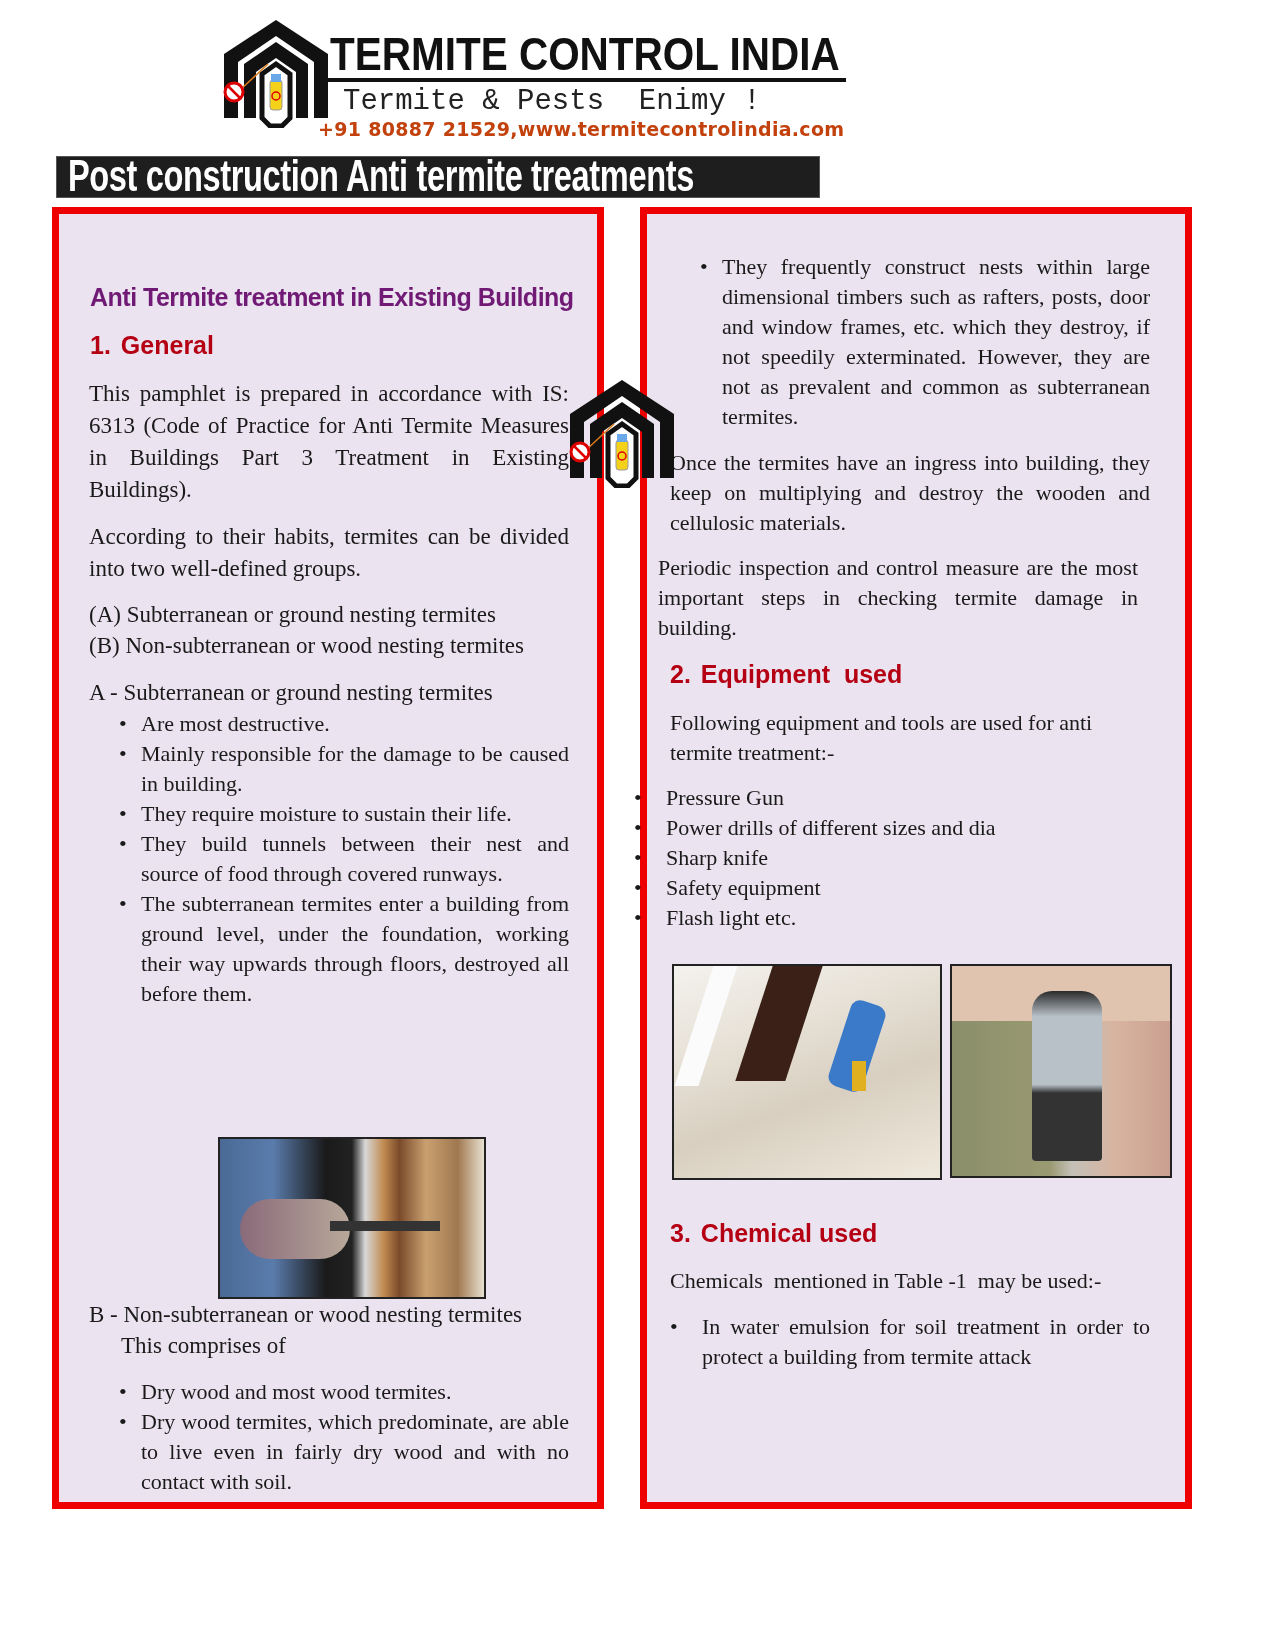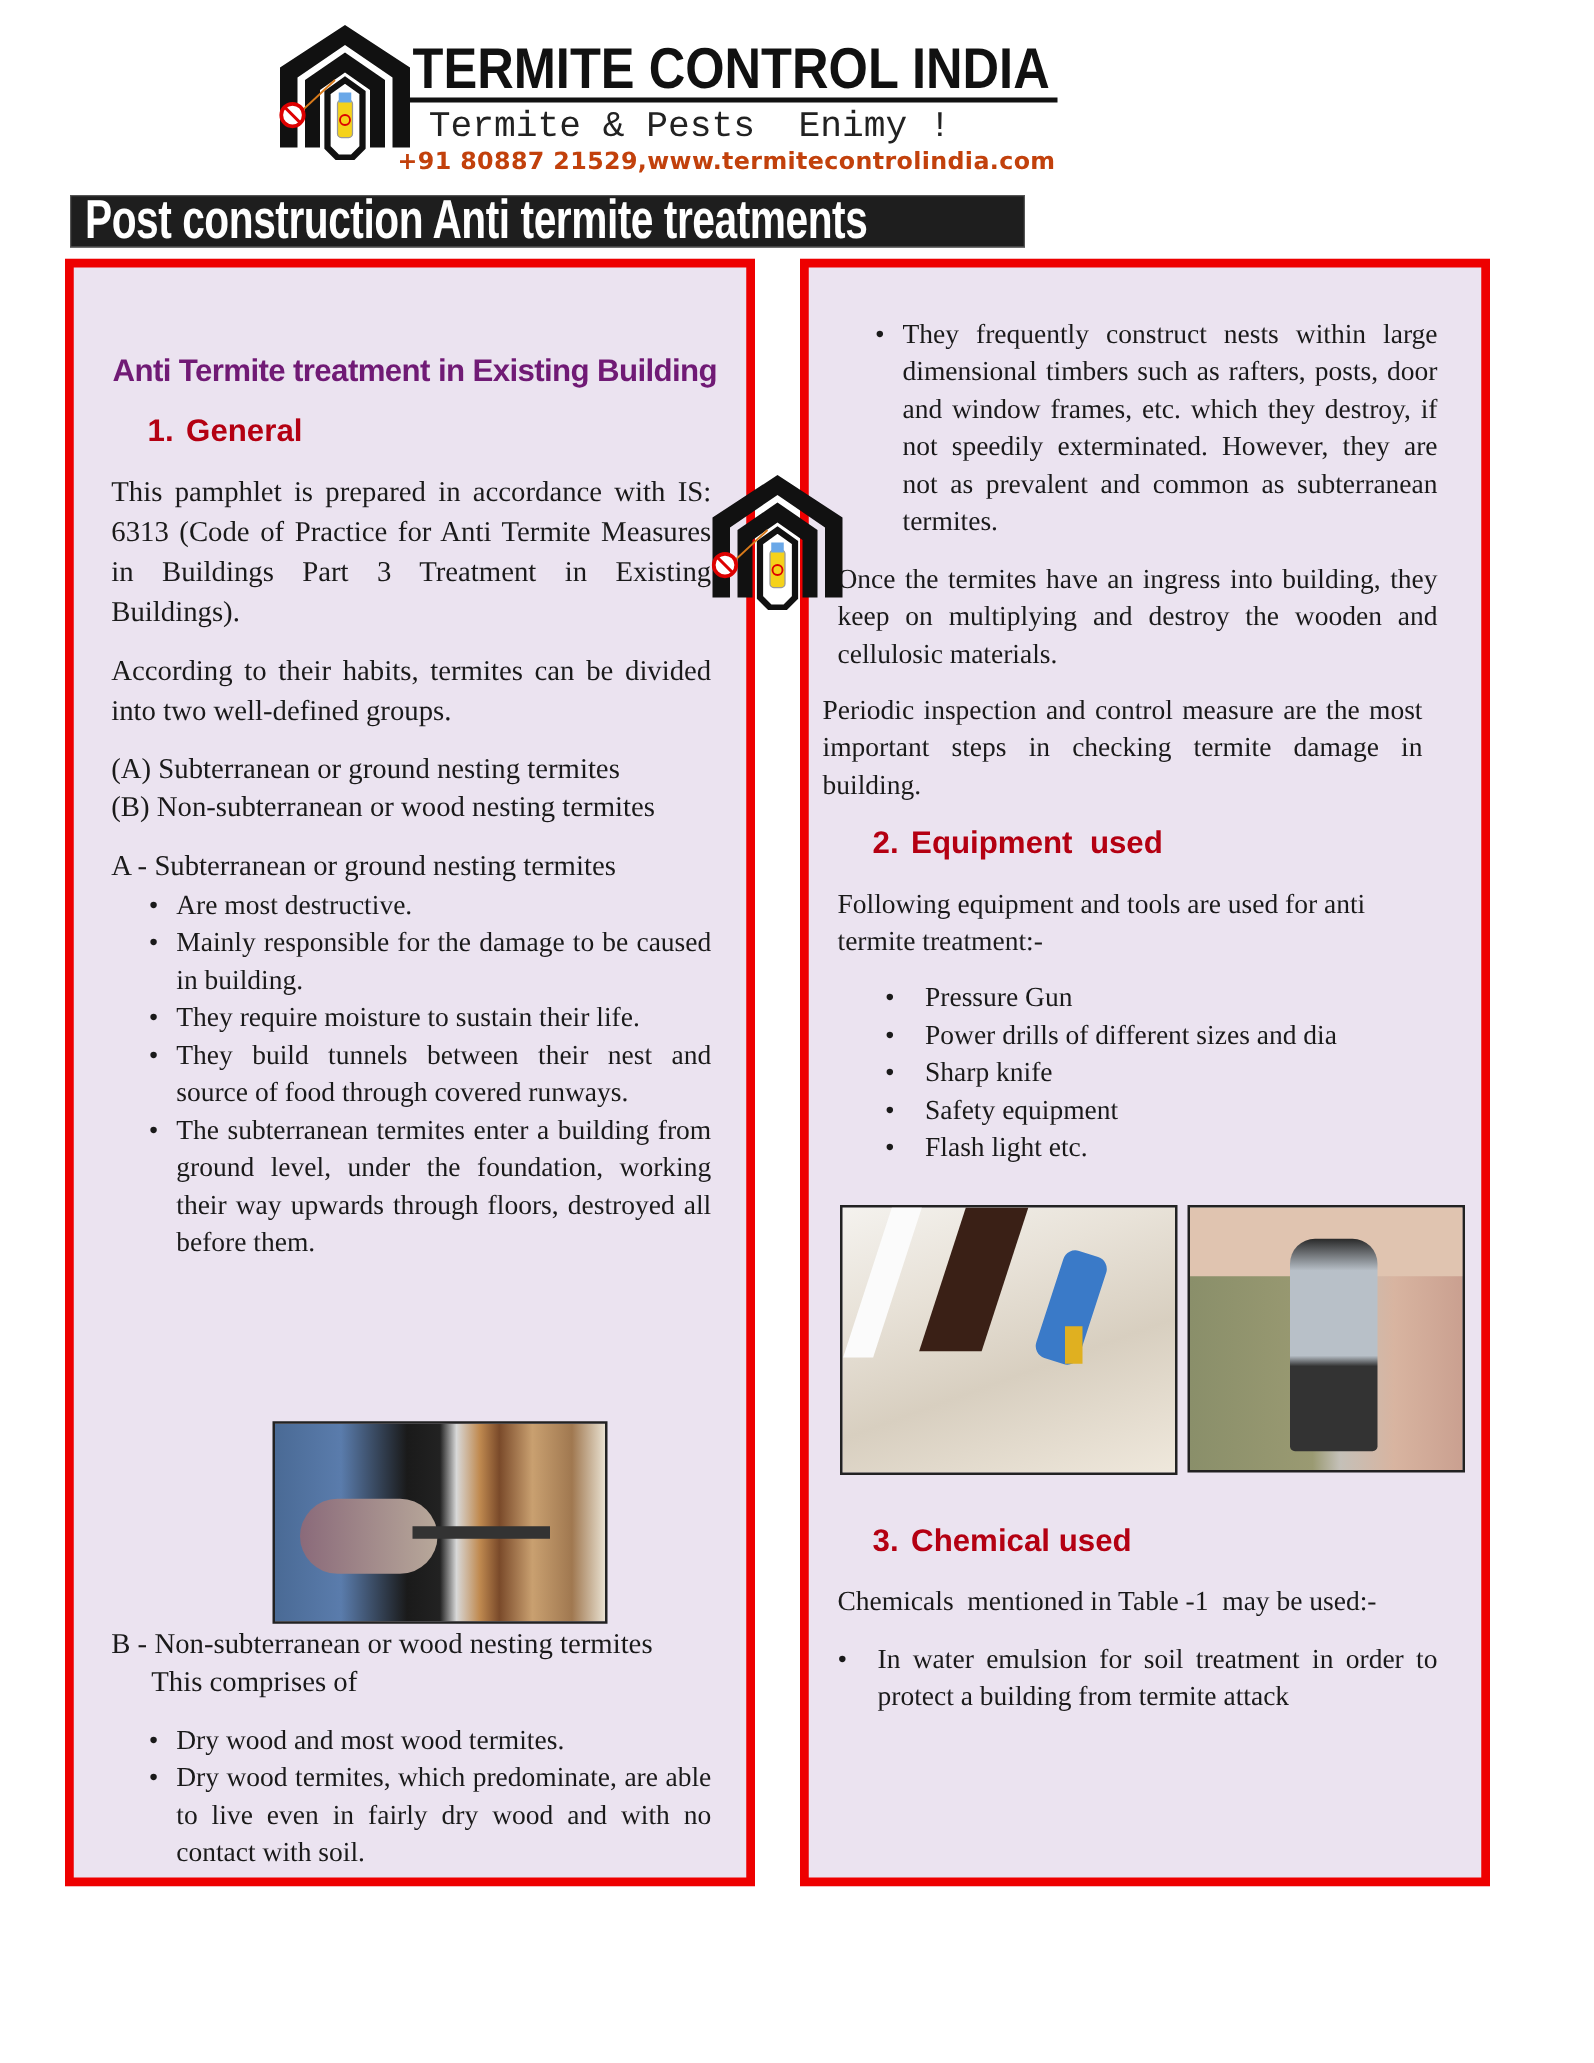--- a/index.html
+++ b/index.html
@@ -13,21 +13,21 @@
   .contact { left:318px; top:118px; font-family:"DejaVu Sans", sans-serif; font-weight:bold; font-size:19px; color:#c2410c; white-space:nowrap; letter-spacing:0.3px; }
   .banner { left:56px; top:156px; width:762px; height:40px; background:#1e1e1e; border:1px solid #555; }
   .banner-text { left:68px; top:150px; font-family:"Liberation Sans", sans-serif; font-weight:bold; font-size:44px; color:#fff; white-space:nowrap; transform:scaleX(0.74); transform-origin:left top; line-height:52px; letter-spacing:-0.5px; }
   
   .panel { position:absolute; background:#ebe3f0; border:7px solid #ee0000; box-sizing:border-box; }
   .panel-left { left:52px; top:207px; width:552px; height:1302px; }
   .panel-right { left:640px; top:207px; width:552px; height:1302px; }
   .txt { position:absolute; font-size:22px; line-height:30px; }
   .just { text-align:justify; text-align-last:left; }
   .h-blue { font-family:"Liberation Sans", sans-serif; font-weight:bold; color:#701a75; font-size:25px; letter-spacing:-0.5px; white-space:nowrap; }
-  .h-red { font-family:"Liberation Sans", sans-serif; font-weight:bold; color:#b40012; font-size:25px; white-space:nowrap;margin-left:28px; }
+  .h-red { font-family:"Liberation Sans", sans-serif; font-weight:bold; color:#b40012; font-size:25px; white-space:nowrap; }
   .h-red .num { margin-right:10px; }
   ul.bl { list-style:none; margin:0; padding:0; }
   ul.bl li { position:relative; padding-left:52px; }
   ul.bl li::before { content:"•"; position:absolute; left:30px; top:0; }
   ul.bw li { padding-left:32px; }
   ul.bw li::before { left:0; }
   .photo { position:absolute; border:2px solid #222; overflow:hidden; }
 </style>
 </head>
 <body>
@@ -85,21 +85,21 @@
 
 <ul class="txt bl just" style="left:670px;top:252px;width:480px;">
   <li>They frequently construct nests within large dimensional timbers such as rafters, posts, door and window frames, etc. which they destroy, if not speedily exterminated. However, they are not as prevalent  and common as subterranean termites.</li>
 </ul>
 <div class="txt just" style="left:670px;top:448px;width:480px;">Once the termites have an ingress into building, they keep on multiplying and destroy the wooden and cellulosic materials.</div>
 <div class="txt just" style="left:658px;top:553px;width:480px;">Periodic inspection and control measure are the most important steps in checking termite damage in building.</div>
 <div class="txt h-red" style="left:670px;top:659px;">
   <span class="num">2.</span><span style="white-space:pre;">Equipment  used</span>
 </div>
 <div class="txt" style="left:670px;top:708px;width:440px;">Following equipment and tools are used for anti termite treatment:-</div>
-<ul class="txt bl bw" style="left:708px;top:783px;width:480px;">
+<ul class="txt bl bw" style="left:634px;top:783px;width:480px;">
   <li>Pressure Gun</li>
   <li>Power drills of different sizes and dia</li>
   <li>Sharp knife</li>
   <li>Safety equipment</li>
   <li>Flash light etc.</li>
 </ul>
 
 <div class="photo" style="left:672px;top:964px;width:266px;height:212px;background:linear-gradient(160deg,#f4f2ee 0%,#e8e2d8 30%,#d8cfc0 60%,#efe8dc 100%);">
   <div style="position:absolute;left:20px;top:0;width:24px;height:120px;background:#fbfbfb;transform:skewX(-18deg);"></div>
   <div style="position:absolute;left:80px;top:0;width:50px;height:115px;background:#3a2016;transform:skewX(-18deg);"></div>

